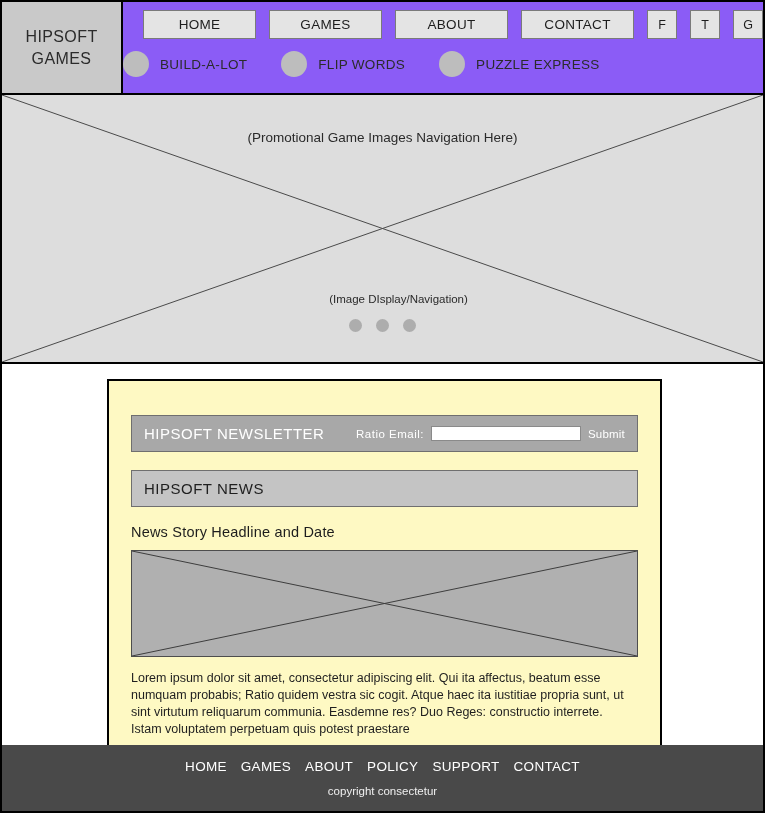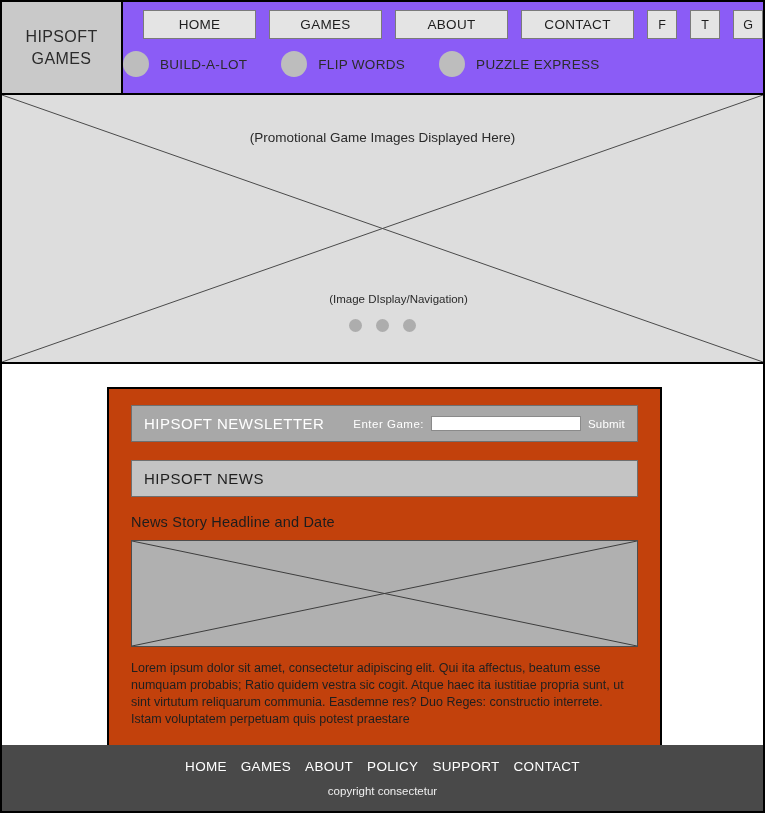--- a/index.html
+++ b/index.html
@@ -138,24 +138,23 @@
     border-radius: 50%;
     background: #adadad;
   }
 
   
   .panel {
     position: absolute;
     left: 105px; top: 377px;
     width: 555px;
     height: 368px;
-    background: #c2410c;
+    background: #fef9c3;
     border: 2px solid #000000;
-    padding: 16px 22px 0 22px;
-    margin-top: 8px;
+    padding: 34px 22px 0 22px;
   }
   .bar {
     height: 37px;
     background: #a8a8a8;
     border: 1px solid #6f6f6f;
     display: flex;
     align-items: center;
     padding: 0 12px;
     color: #ffffff;
     font-size: 15px;
@@ -272,35 +271,35 @@
         </div>
       </div>
     </div>
   </div>
 
   <div class="hero">
     <svg width="761" height="267">
       <line x1="0" y1="0" x2="761" y2="267" stroke="#4a4a4a" stroke-width="1"></line>
       <line x1="761" y1="0" x2="0" y2="267" stroke="#4a4a4a" stroke-width="1"></line>
     </svg>
-    <div class="hero-caption">(Promotional Game Images Displayed Here)</div>
+    <div class="hero-caption">(Promotional Game Images Navigation Here)</div>
     <div class="hero-subcaption">(Image DIsplay/Navigation)</div>
     <div class="hero-dots">
       <span></span>
       <span></span>
       <span></span>
     </div>
   </div>
 
   <div class="panel">
 
     <div class="bar">
       <span>HIPSOFT NEWSLETTER</span>
       <span class="newsletter-form">
-        <span>Enter Game:</span>
+        <span>Ratio Email:</span>
         <input class="email-input" type="text" placeholder="" style="">
         <span class="submit-link">Submit</span>
       </span>
     </div>
 
     <div class="bar news">
       <span>HIPSOFT NEWS</span>
     </div>
 
     <div class="story-title">News Story Headline and Date</div>

